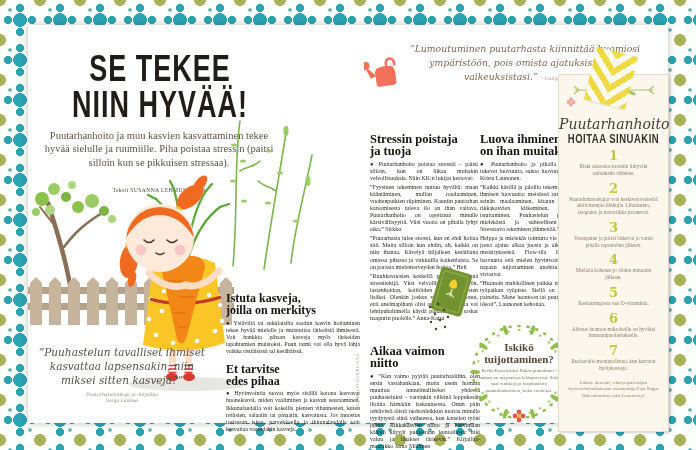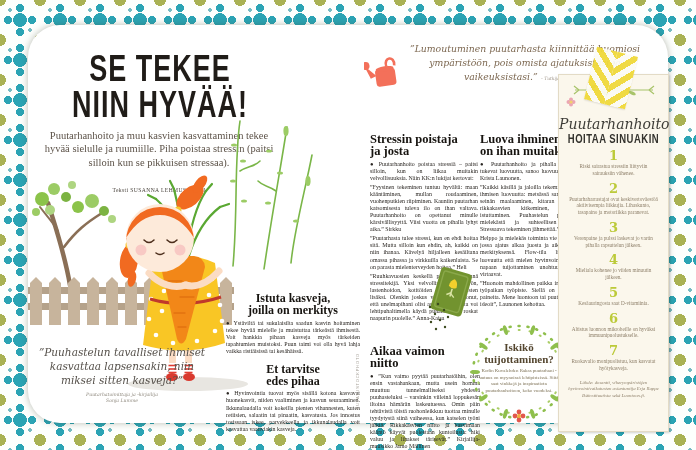--- a/index.html
+++ b/index.html
@@ -13,40 +13,40 @@
       radial-gradient(circle 4px at 8px 20px,  #2ba4b4 97%, rgba(0,0,0,0)),
       radial-gradient(circle 4px at 32px 20px, #2ba4b4 97%, rgba(0,0,0,0)),
       radial-gradient(circle 6px at 0px 0px,   #a9b254 97%, rgba(0,0,0,0)),
       radial-gradient(circle 6px at 40px 0px,  #a9b254 97%, rgba(0,0,0,0)),
       radial-gradient(circle 6px at 0px 40px,  #a9b254 97%, rgba(0,0,0,0)),
       radial-gradient(circle 6px at 40px 40px, #a9b254 97%, rgba(0,0,0,0)),
       radial-gradient(circle 2px at 10px 10px, #78bcc4 97%, rgba(0,0,0,0)),
       radial-gradient(circle 2px at 30px 30px, #78bcc4 97%, rgba(0,0,0,0));
     background-size:40px 40px;}
   .page{position:absolute;left:28px;top:25px;width:640px;height:398px;background:#ffffff;
-    box-shadow:0 0 7px rgba(60,60,40,.35);border-radius:32px;}
+    box-shadow:0 0 7px rgba(60,60,40,.35);}
   .abs{position:absolute;}
 
   
   .title{left:22px;top:26px;width:220px;text-align:center;color:#201c18;
     font-family:"Liberation Sans",sans-serif;font-weight:bold;font-size:27px;line-height:1.0;
     letter-spacing:1px;transform:scaleY(1.35);transform-origin:top center;}
   .subtitle{left:12px;top:104px;width:238px;text-align:center;font-size:10.5px;line-height:1.28;
     color:#5c5248;}
   .byline{left:12px;top:162px;width:238px;text-align:center;font-size:5.6px;color:#4a443d;
     letter-spacing:.4px;}
   .quoteL{left:8px;top:320px;width:172px;text-align:center;font-family:"DejaVu Serif",serif;
     font-style:italic;font-size:10.5px;line-height:1.35;color:#55504a;}
   .quoteL .attr{font-style:italic;font-size:4.6px;color:#8d877c;margin-top:4px;line-height:1.4;}
 
   
   .col{position:absolute;overflow:hidden;margin-top:40px;}
   h3.head{margin:0 0 3px 0;font-size:12.5px;line-height:.98;color:#171410;font-family:"Liberation Serif",serif;}
   .body p{margin:0 0 2px 0;font-size:5.9px;line-height:1.2;color:#2c2824;text-align:justify;}
-  .midcol h3.head{font-size:12px;text-align:center;}
+  .midcol h3.head{font-size:12px;}
 
   .quoteT{left:366px;top:17px;width:262px;text-align:center;font-family:"DejaVu Serif",serif;
     font-style:italic;font-size:9.3px;line-height:1.5;color:#7c6750;}
   .quoteT .attr{font-size:4.4px;color:#9b9184;font-style:italic;}
 
   .credit{left:327px;top:328px;font-family:"Liberation Sans",sans-serif;font-size:4px;
     letter-spacing:.8px;color:#a9a49c;writing-mode:vertical-rl;transform:rotate(180deg);}
 
   
   .wreath{left:438px;top:294px;width:106px;height:106px;}
@@ -258,21 +258,21 @@
         <ellipse cx="22" cy="16" rx="9" ry="2.6"></ellipse>
         <path d="M13,22 L2,10 L7,24 Z"></path>
         <circle cx="3.5" cy="10.5" r="4"></circle>
         <path d="M24,14 C22,4 34,4 32,14" stroke="#f3705a" stroke-width="2.6" fill="none"></path>
       </g>
     </svg>
 
     <div class="col" style="left:342px;top:68px;width:108px;height:206px;">
       <h3 class="head">
         <span>Stressin poistaja</span><br>
-        <span>ja josta</span></h3>
+        <span>ja tuoja</span></h3>
       <div class="body">
         <p>● Puutarhanhoito poistaa stressiä – paitsi silloin, kun on liikaa muitakin velvollisuuksia. Näin KK:n lukijat kertovat:</p>
         <p>”Fyysinen tekeminen tuntuu hyvältä: maan kääntäminen, mullan roudaaminen, vuohenputkien riipiminen. Kauniin puutarhan katsomisesta tuleva ilo on ihan valtava. Puutarhanhoito on opettanut minulle kärsivällisyyttä. Viisi vuotta on pihalla lyhyt aika.” Sirkku</p>
         <p>”Puutarhasta tulee stressi, kun en ehdi hoitaa sitä. Mutta silloin kun ehdin, ah, kaikki on niin ihanaa. Kävelyä hiljalleen kesäiltana omassa pihassa ja virkkuilla kaikenlaista. Se on parasta mielenterveyden hoitoa.” Heli</p>
         <p>”Ruuhkavuosien keskellä piha on lähinnä stressitekijä. Yksi velvollisuus lisää työn, lastenhoidon, kotitöiden ja harrastusten lisäksi. Olenkin joskus väsyneenä sanonut, että unelmapihani olisi asfalttipiha, josta voi lehtipuhaltimella käydä puhaltamassa roskat naapurin puolelle.” Anna-Kaisa</p>
       </div>
     </div>
 
     <div class="col" style="left:342px;top:280px;width:110px;height:118px;">
       <h3 class="head">

